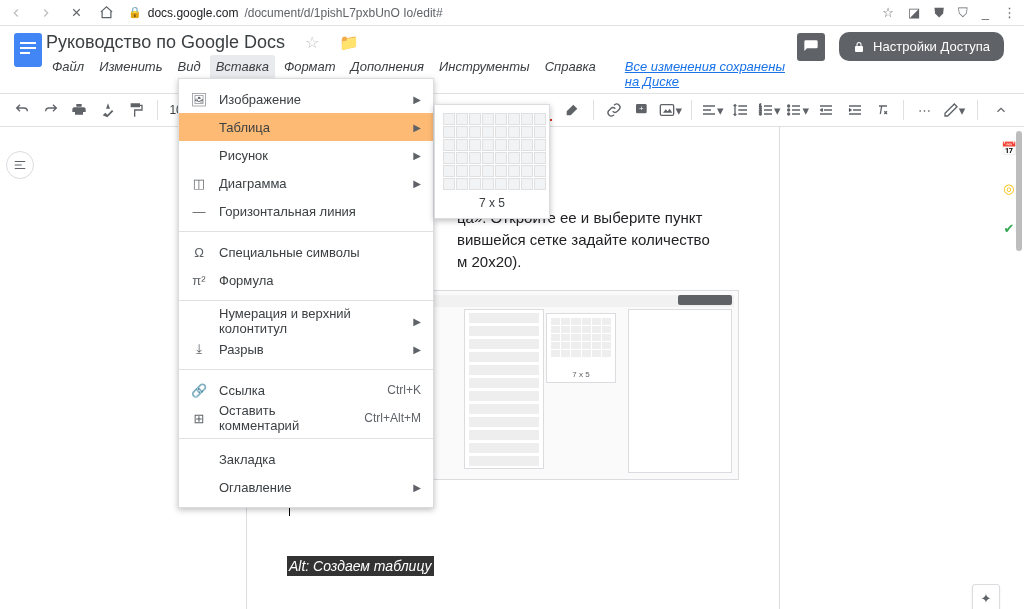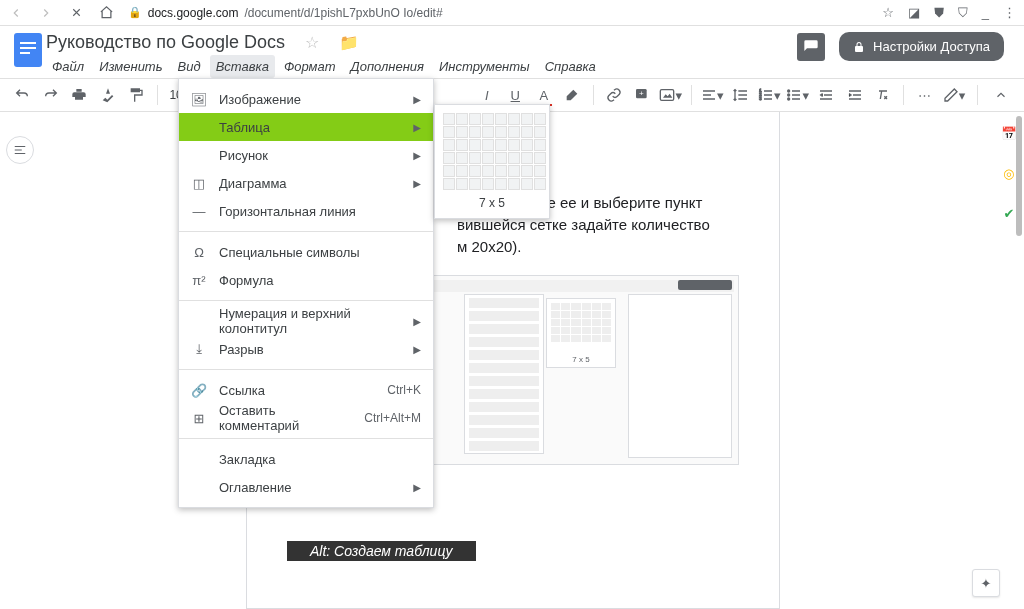--- a/index.html
+++ b/index.html
@@ -41,27 +41,27 @@
     
     .workspace { position:relative; height:calc(609px - 26px - 52px - 34px); background:#fff; }
     .scroll { position:absolute; right:2px; top:0; bottom:0; width:8px; }
     .scroll-thumb { position:absolute; right:0; width:6px; background:#bdbdbd; border-radius:3px; top:4px; height:120px; }
     .sidebar-left { position:absolute; left:6px; top:24px; width:28px;height:28px;border:1px solid #dadce0;border-radius:14px;display:flex;align-items:center;justify-content:center;color:#5f6368; }
     .sidebar-right { position:absolute; right:4px; top:10px; display:flex;flex-direction:column;gap:18px;align-items:center;color:#9aa0a6; }
     .sidebar-right div{width:22px;height:22px;display:flex;align-items:center;justify-content:center;}
     .page { position:absolute; left:246px; top:0; width:534px; height:100%; border:1px solid #dadce0; border-top:none; background:#fff; padding:80px 40px 20px; }
     .page .para { font-size:15px; line-height:1.45; color:#202124; padding-left:170px;}
     .page .emb { margin-top:18px; border:1px solid #dadce0; height:190px; background:#fafafa; }
-    .page .alt { margin-top:40px; display:inline-block; background:#333;color:#fff;font-style:italic;padding:2px 23px;font-size:14px; }
+    .page .alt { margin-top:40px; display:inline-block; background:#333;color:#fff;font-style:italic;padding:2px 2px;font-size:14px; }
     .cursor { display:inline-block;width:1px;height:18px;background:#000;vertical-align:middle;margin-left:2px; }
 
     
     .menu { position:absolute; left:178px; top:78px; width:256px; background:#fff; border:1px solid #dadce0; box-shadow:0 2px 6px rgba(0,0,0,.25); z-index:100; padding:6px 0; font-size:13px;color:#3c4043;}
     .menu-item { display:flex;align-items:center;height:28px;padding:0 12px; gap:12px; position:relative;}
-    .menu-item.highlight { background:#84cc16; }
+    .menu-item.highlight { background:#fdba74; }
     .menu-item .mi-ico { width:16px;color:#5f6368;display:flex;align-items:center;justify-content:center; }
     .menu-item .mi-label { flex:1; }
     .menu-item .mi-sc { color:#5f6368;font-size:12px; }
     .menu-item .mi-arrow { color:#5f6368;font-size:10px; }
     .menu-sep { height:1px;background:#e0e0e0;margin:6px 0; }
 
     
     .submenu { position:absolute; left:434px; top:104px; width:116px; background:#fff;border:1px solid #dadce0;box-shadow:0 2px 6px rgba(0,0,0,.25); z-index:110; padding:8px;}
     .grid { display:grid; grid-template-columns:repeat(8,12px); grid-auto-rows:12px; gap:1px; }
     .grid div { background:#f1f3f4; border:1px solid #e0e0e0; }
@@ -140,20 +140,21 @@
     </div>
     <div class="menubar">
       <span>Файл</span>
       <span>Изменить</span>
       <span>Вид</span>
       <span class="active">Вставка</span>
       <span>Формат</span>
       <span>Дополнения</span>
       <span>Инструменты</span>
       <span>Справка</span>
+      <span class="saved">Все изменения сохранены на Диске</span>
     </div>
   </div>
   <div class="hdr-right">
     <div class="comment-btn">
         <svg width="16" height="16" viewBox="0 0 24 24" fill="currentColor">
           <path d="M20 2H4a2 2 0 00-2 2v14l4-4h14a2 2 0 002-2V4a2 2 0 00-2-2z"></path>
         </svg>
       </div>
     <div class="share-btn">
       <svg width="12" height="12" viewBox="0 0 24 24" fill="currentColor">

